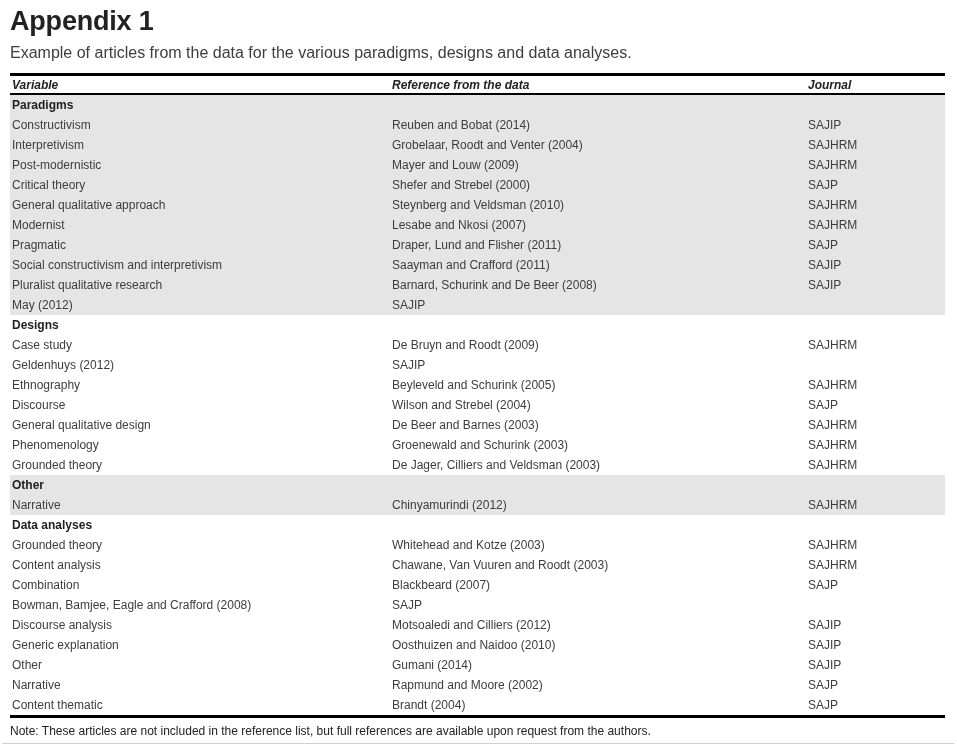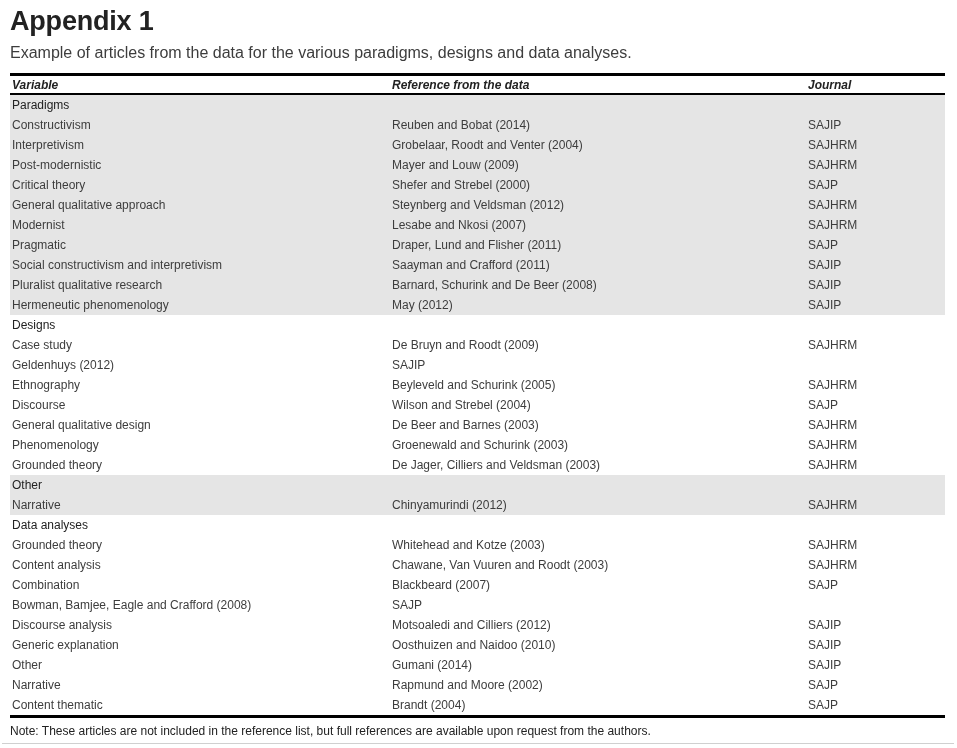--- a/index.html
+++ b/index.html
@@ -26,21 +26,21 @@
     display: grid;
     grid-template-columns: 380px 416px 1fr;
     height: 20px; line-height: 20px; font-size: 12px;
   }
   .header-row {
     height: 19px; line-height: 19px;
     border-bottom: 2px solid var(--rule, #000000);
   }
   .header-row .cell { font-weight: 700; color: var(--heading, #222222); font-style: italic; }
   .shaded { background: var(--shaded-bg, #e5e5e5); }
-  .section-label { font-weight: 400; color: var(--heading, #222222); }
+  .section-label { font-weight: 700; color: var(--heading, #222222); }
   .cell { overflow: hidden; white-space: nowrap; padding-left: 2px; }
   .note { margin: 6px 0 0 0; font-size: 12px; line-height: 14px; color: var(--heading, #222222); }
   .bottom-rule { position: absolute; left: 2px; right: 3px; top: 743px; height: 1px; background: #d0d0d0; }
 </style>
 </head>
 <body>
 
 <div class="page">
   <h1 class="title">Appendix 1</h1>
   <p class="subtitle">Example of articles from the data for the various paradigms, designs and data analyses.</p>
@@ -72,21 +72,21 @@
           <div class="cell c-ref">Mayer and Louw (2009)</div>
           <div class="cell c-jnl">SAJHRM</div>
         </div>
         <div class="row shaded">
           <div class="cell c-var">Critical theory</div>
           <div class="cell c-ref">Shefer and Strebel (2000)</div>
           <div class="cell c-jnl">SAJP</div>
         </div>
         <div class="row shaded">
           <div class="cell c-var">General qualitative approach</div>
-          <div class="cell c-ref">Steynberg and Veldsman (2012)</div>
+          <div class="cell c-ref">Steynberg and Veldsman (2010)</div>
           <div class="cell c-jnl">SAJHRM</div>
         </div>
         <div class="row shaded">
           <div class="cell c-var">Modernist</div>
           <div class="cell c-ref">Lesabe and Nkosi (2007)</div>
           <div class="cell c-jnl">SAJHRM</div>
         </div>
         <div class="row shaded">
           <div class="cell c-var">Pragmatic</div>
           <div class="cell c-ref">Draper, Lund and Flisher (2011)</div>
@@ -96,21 +96,20 @@
           <div class="cell c-var">Social constructivism and interpretivism</div>
           <div class="cell c-ref">Saayman and Crafford (2011)</div>
           <div class="cell c-jnl">SAJIP</div>
         </div>
         <div class="row shaded">
           <div class="cell c-var">Pluralist qualitative research</div>
           <div class="cell c-ref">Barnard, Schurink and De Beer (2008)</div>
           <div class="cell c-jnl">SAJIP</div>
         </div>
         <div class="row shaded">
-          <div class="cell c-var">Hermeneutic phenomenology</div>
           <div class="cell c-ref">May (2012)</div>
           <div class="cell c-jnl">SAJIP</div>
         </div>
         <div class="row section-row">
           <div class="cell c-var section-label">Designs</div>
           <div class="cell c-ref"></div>
           <div class="cell c-jnl"></div>
         </div>
         <div class="row">
           <div class="cell c-var">Case study</div>

